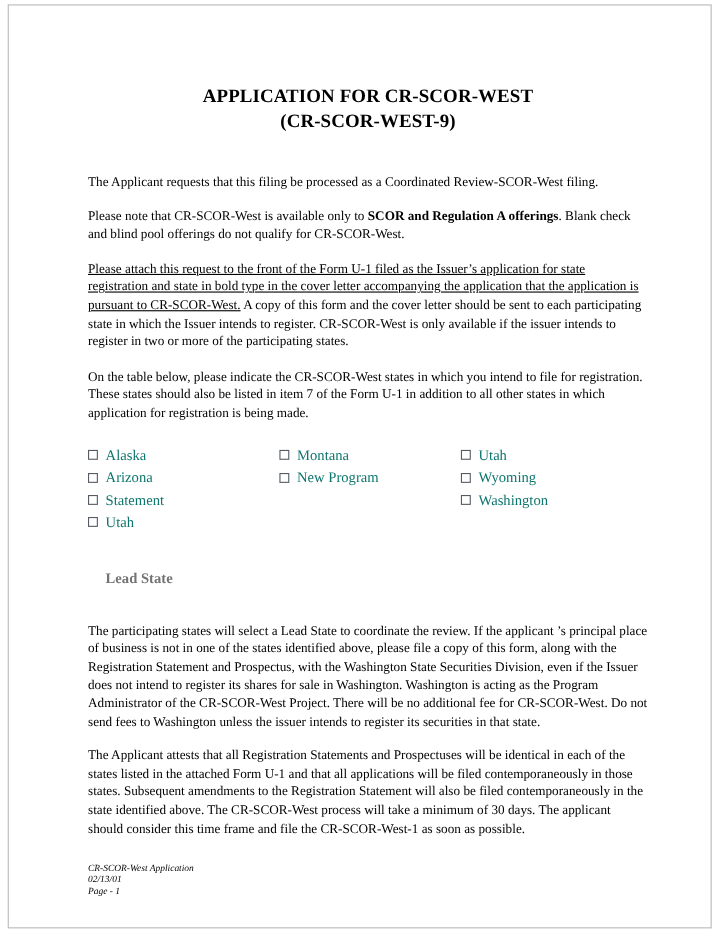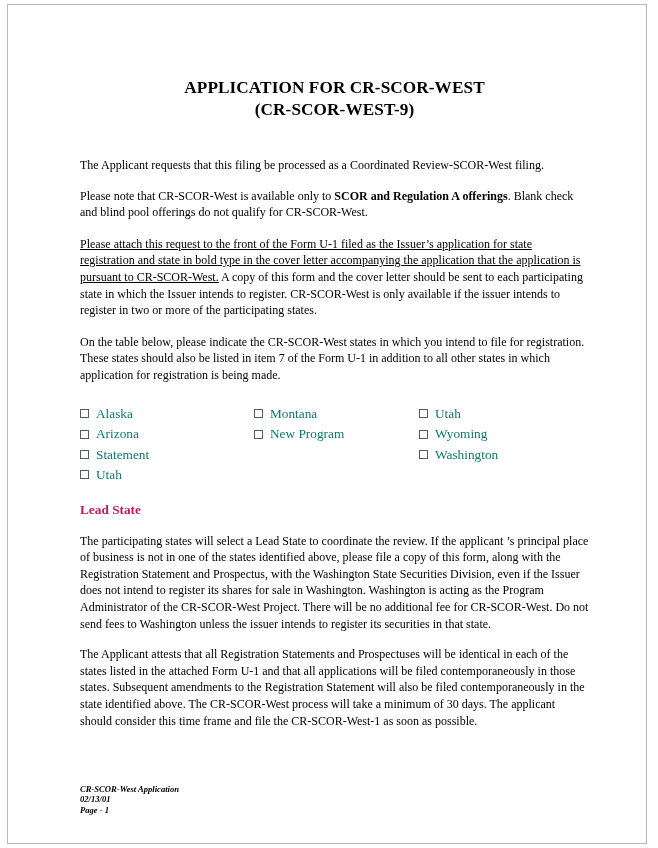--- a/index.html
+++ b/index.html
@@ -63,22 +63,22 @@
   .gap-5 { height: 20px; }
   .gap-6 { height: 17px; }
   .gap-7 { height: 14px; }
   .gap-8 { height: 14px; }
   b.bold-run { font-weight: bold; }
   span.underline-run { text-decoration: underline; }
   h2.section-heading {
     font-size: 13.3px;
     line-height: 16.6px;
     font-weight: bold;
-    margin: 0;
-    color: #be185d;
+    margin: 16px;
+    color: #737373;
   }
   .state-grid {
     display: flex;
     width: 100%;
   }
   .state-col {
     display: flex;
     flex-direction: column;
   }
   .state-col.col-1 { width: 174px; }
@@ -105,21 +105,20 @@
     white-space: nowrap;
   }
   .footer {
     position: absolute;
     left: 72px;
     top: 779px;
     font-size: 8.6px;
     line-height: 10.4px;
     font-style: italic;
     color: #000;
-    font-weight: bold;
   }
   .footer div { white-space: nowrap; }
 </style>
 </head>
 <body>
 
 <div class="page-shadow">
   <div class="page">
 
     <div class="content">

